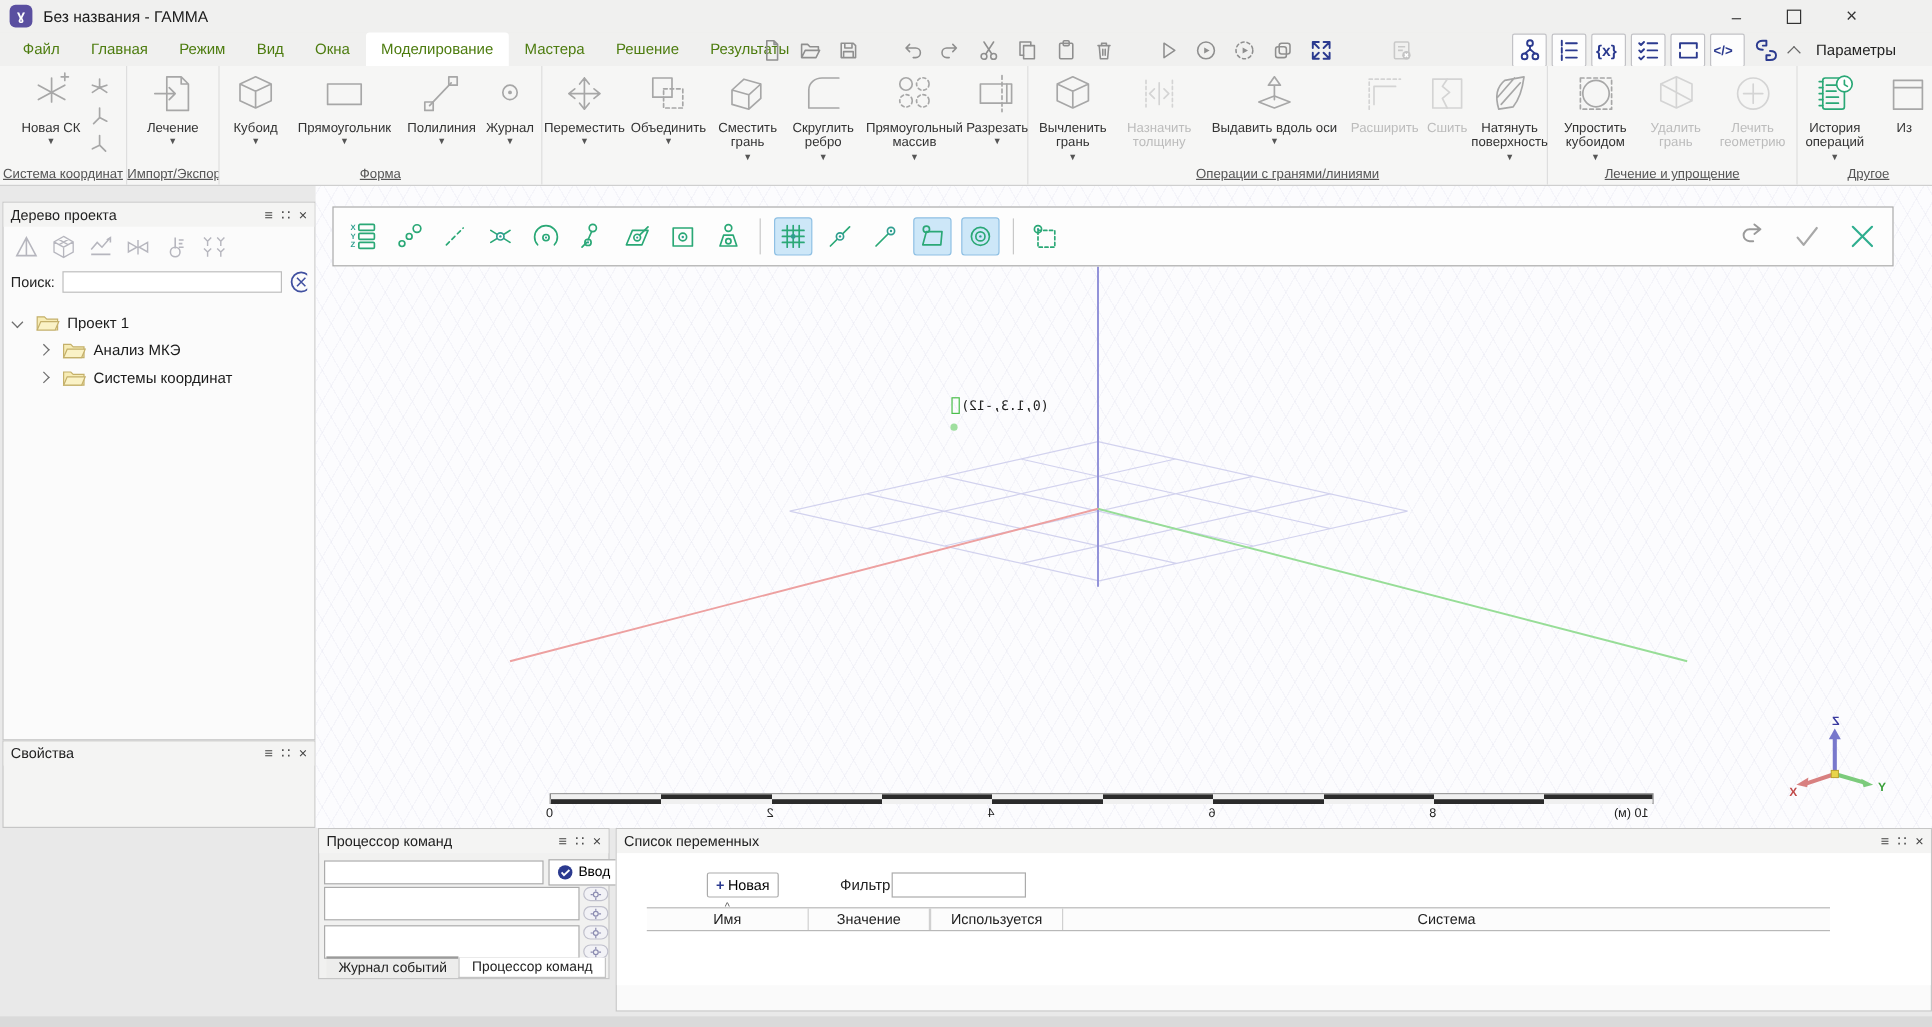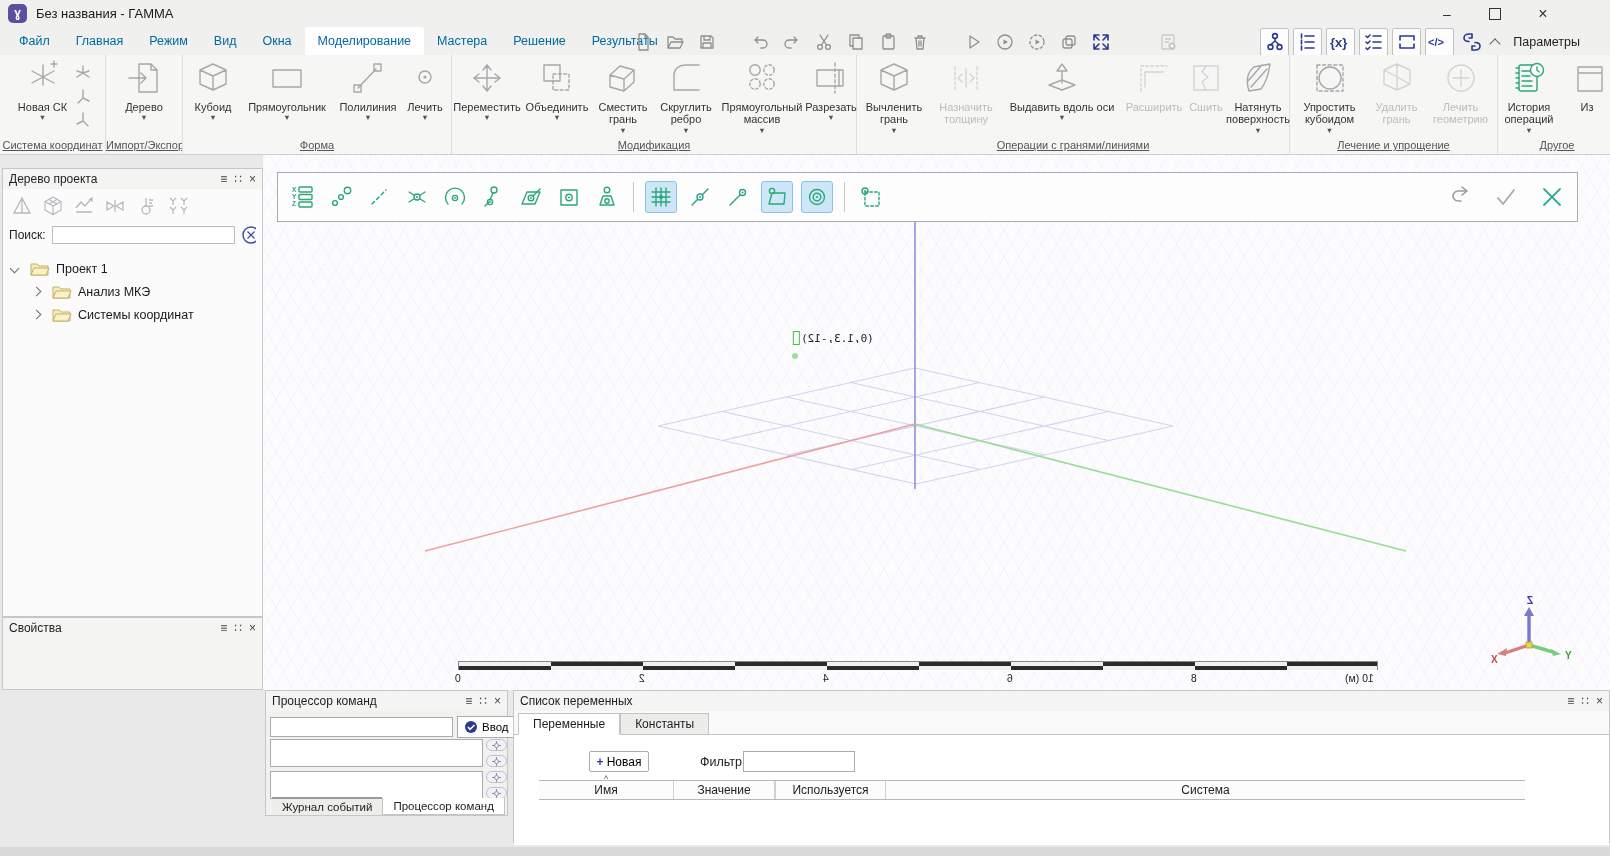--- a/index.html
+++ b/index.html
@@ -11,21 +11,21 @@
   
   #titlebar{left:0;top:0;width:1610px;height:27px;background:#f0f0ef;}
   #logo{left:8px;top:4px;width:19px;height:19px;background:#5a4fa0;border-radius:5px;
         color:#fff;font-size:12px;font-weight:bold;text-align:center;line-height:19px;}
   #wtitle{left:36px;top:6px;font-size:13px;color:#1a1a1a;}
   .winbtn{top:0;width:46px;height:27px;display:flex;align-items:center;justify-content:center;
           font-size:14px;color:#333;cursor:default;}
   .maxbox{width:10px;height:10px;border:1.2px solid #333;}
   
   #tabrow{left:0;top:27px;width:1610px;height:28px;background:#f0f0ef;display:flex;align-items:stretch;padding-left:6px;}
-  .mtab{padding:0 13px;font-size:12.5px;display:flex;align-items:center;color:#0369a1;text-align:center;}
+  .mtab{padding:0 13px;font-size:12.5px;display:flex;align-items:center;color:#4d7c0f;text-align:center;}
   .mtab.active{background:#fff;border-radius:3px 3px 0 0;}
   .qrow{top:31px;height:22px;display:flex;align-items:center;gap:11px;}
   .qbtn{width:21px;height:21px;display:flex;align-items:center;justify-content:center;}
   .qsep{width:10px;}
   .tgl{width:27px;height:26px;border:1px solid #c2c2c6;background:#fdfdfd;border-radius:2px;
        display:flex;align-items:center;justify-content:center;}
   .tgl.noframe{border:none;background:transparent;}
   #paramsbtn{right:30px;top:31px;height:22px;display:flex;align-items:center;gap:14px;font-size:12.5px;color:#222;}
   .chevup{width:7px;height:7px;border-left:1.5px solid #666;border-top:1.5px solid #666;transform:rotate(45deg);margin-top:3px;}
   
@@ -270,21 +270,21 @@
     <div class="rglbl">Система координат</div>
   </div>
 
   <div class="rgrp" style="width:76px">
     <div class="rbtns">
       <div class="rbtn" style="width:66px">
         <svg width="38" height="40">
             <path class="ric" d="M14 5h12l6 6v22H14z M26 5v6h6"></path>
             <path class="ric" d="M4 19h16 M16 14l5 5-5 5"></path>
           </svg>
-        <div class="rlbl">Дерево</div>
+        <div class="rlbl">Лечение</div>
         <div class="rarw">▼</div>
       </div>
     </div>
     <div class="rglbl">Импорт/Экспорт</div>
   </div>
 
   <div class="rgrp" style="width:268px">
     <div class="rbtns">
       <div class="rbtn" style="width:54px">
         <svg width="38" height="40">
@@ -307,21 +307,21 @@
             <rect class="ric" x="25" y="5" width="7" height="7"></rect>
           </svg>
         <div class="rlbl">Полилиния</div>
         <div class="rarw">▼</div>
       </div>
       <div class="rbtn" style="width:46px">
         <svg width="38" height="40">
             <circle class="ric" cx="19" cy="18" r="6"></circle>
             <circle cx="19" cy="18" r="1.6" fill="#a7a7a7"></circle>
           </svg>
-        <div class="rlbl">Лечить</div>
+        <div class="rlbl">Журнал</div>
         <div class="rarw">▼</div>
       </div>
     </div>
     <div class="rglbl">Форма</div>
   </div>
 
   <div class="rgrp" style="width:404px">
     <div class="rbtns">
       <div class="rbtn" style="width:70px">
         <svg width="38" height="40">
@@ -365,21 +365,20 @@
       <div class="rbtn" style="width:50px">
         <svg width="38" height="40">
             <rect class="ric" x="5" y="11" width="22" height="16"></rect>
             <path class="ric" d="M23 4v30" stroke-dasharray="3 2.6"></path>
             <path class="ric" d="M27 11h4v16h-4"></path>
           </svg>
         <div class="rlbl">Разрезать</div>
         <div class="rarw">▼</div>
       </div>
     </div>
-    <div class="rglbl">Модификация</div>
   </div>
 
   <div class="rgrp" style="width:432px">
     <div class="rbtns">
       <div class="rbtn" style="width:74px">
         <svg width="38" height="40">
             <path class="ric" d="M19 5l13 6v14l-13 6-13-6V11z M6 11l13 6 13-6 M19 17v14"></path>
           </svg>
         <div class="rlbl">Вычленить грань</div>
         <div class="rarw">▼</div>
@@ -772,24 +771,20 @@
 </div>
 
 <div class="panel abs" style="left:513px;top:690px;width:1097px;height:153px;background:#fafafa">
   <div class="phead">
     <span>Список переменных</span>
     <span class="sp"></span>
     <span class="hic" style="margin-right:54px"></span>
     <span class="hic">≡</span>
     <span class="hic">∷</span>
     <span class="hic">×</span>
-  </div>
-  <div style="display:flex;padding:2px 0 0 4px;border-bottom:1px solid #c4c4c4">
-    <div class="vtab on" style="border-bottom:1px solid #fff;margin-bottom:-1px">Переменные</div>
-    <div class="vtab">Константы</div>
   </div>
   <div style="background:#fff;height:110px;position:relative">
     <button class="inpt abs" style="left:75px;top:16px;width:60px;height:21px;border-radius:2px;font-size:12px;font-family:'Liberation Sans',sans-serif;display:flex;align-items:center;justify-content:center;gap:3px">
       <span style="color:#2b3a8f;font-weight:bold">+</span>
       <span>Новая</span>
     </button>
     <span class="abs" style="left:186px;top:20px;font-size:12.5px">Фильтр</span>
     <input class="inpt abs" style="left: 229px; top: 16px; width: 112px; height: 21px;">
     <div class="abs" style="left:25px;top:45px;width:986px;height:20px;display:flex;border-top:1px solid #b8b8b8;border-bottom:1px solid #b8b8b8;background:#fcfcfc">
       <div class="thc" style="width:134px">

